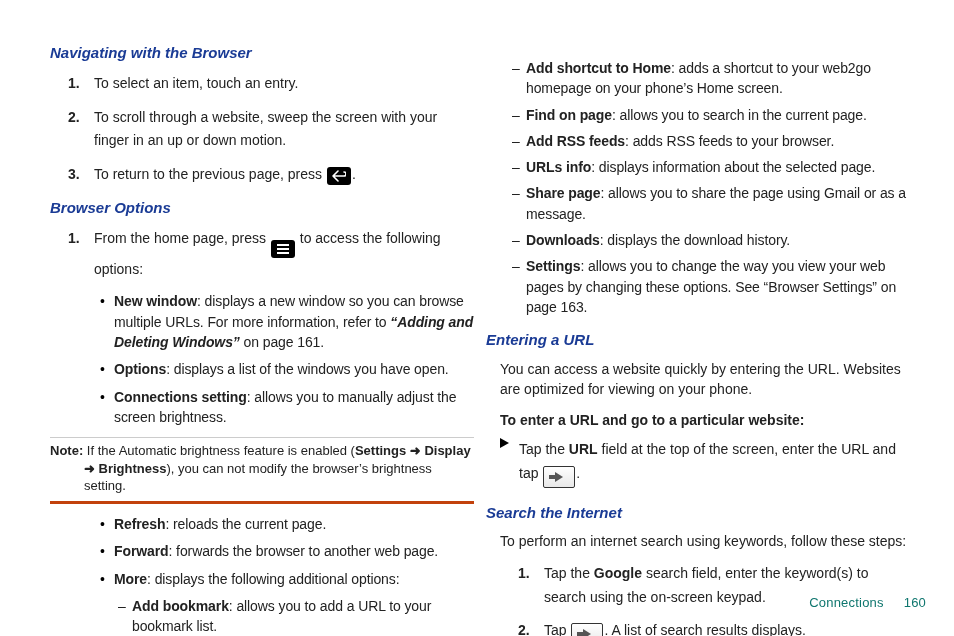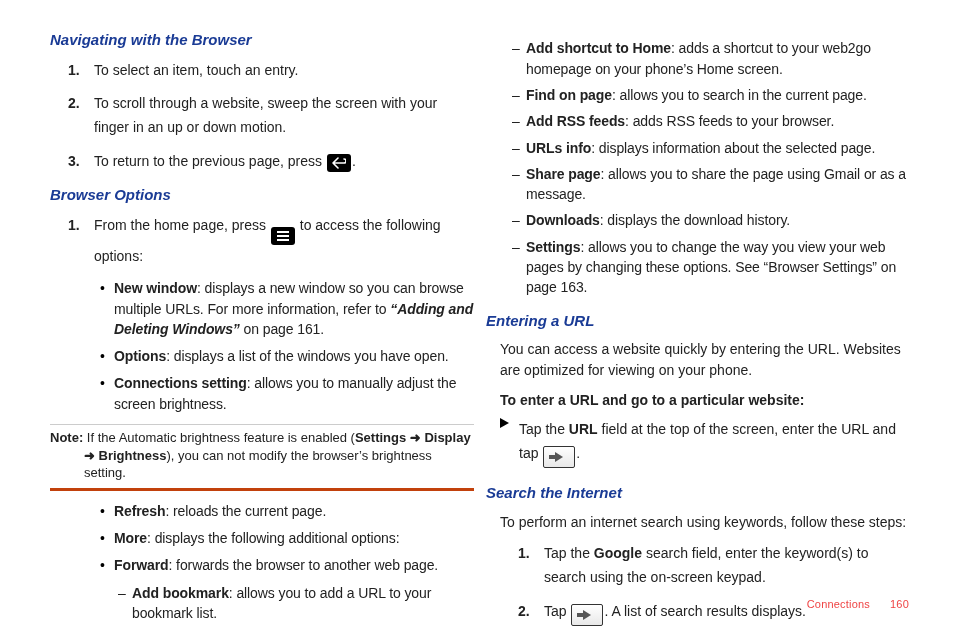--- a/index.html
+++ b/index.html
@@ -11,21 +11,20 @@
     font-family: Arial, Helvetica, sans-serif;
     color: #222;
   }
   .page {
     display: flex;
     padding: 42px 44px 20px 50px;
     box-sizing: border-box;
     width: 954px;
     height: 636px;
     position: relative;
-    align-items: center;
   }
   .col {
     width: 430px;
     font-size: 14px;
     line-height: 1.45;
   }
   .col + .col {
     margin-left: 12px;
   }
   .h-blue {
@@ -138,23 +137,23 @@
   .arrow-shape::before {
     content: "";
     position: absolute;
     left: -14px; top: -2px;
     width: 6px; height: 4px;
     background: #555;
   }
   .footer {
     position: absolute;
     bottom: 26px;
-    right: 45px;
-    font-size: 11px;
-    color: #ef4444;
+    right: 28px;
+    font-size: 13px;
+    color: #0f766e;
     letter-spacing: 0.2px;
   }
   .footer .sec { margin-right: 20px; }
   .entry-p {
     margin: 6px 0 10px 14px;
   }
   .sub-bold {
     margin: 10px 0 8px 14px;
     font-weight: 700;
     font-size: 14px;
@@ -229,22 +228,22 @@
     </ul>
 
     <div class="note">
       <div class="note-wrap">
         <b>Note: </b><span>If the Automatic brightness feature is enabled (</span><b>Settings</b><span class="bold-arrow"> ➜ </span><b>Display</b><span class="bold-arrow"> ➜ </span><b>Brightness</b><span>), you can not modify the browser’s brightness setting.</span>
       </div>
     </div>
 
     <ul class="bullets">
       <li><b>Refresh</b><span>: reloads the current page.</span></li>
+      <li><b>Forward</b><span>: forwards the browser to another web page.</span></li>
       <li><b>More</b><span>: displays the following additional options:</span></li>
-      <li><b>Forward</b><span>: forwards the browser to another web page.</span></li>
     </ul>
 
     <ul class="dashes">
       <li><b>Add bookmark</b><span>: allows you to add a URL to your bookmark list.</span></li>
     </ul>
   </div>
 
   <div class="col">
     <ul class="dashes col2">
       <li><b>Add shortcut to Home</b><span>: adds a shortcut to your web2go homepage on your phone’s Home screen.</span></li>

